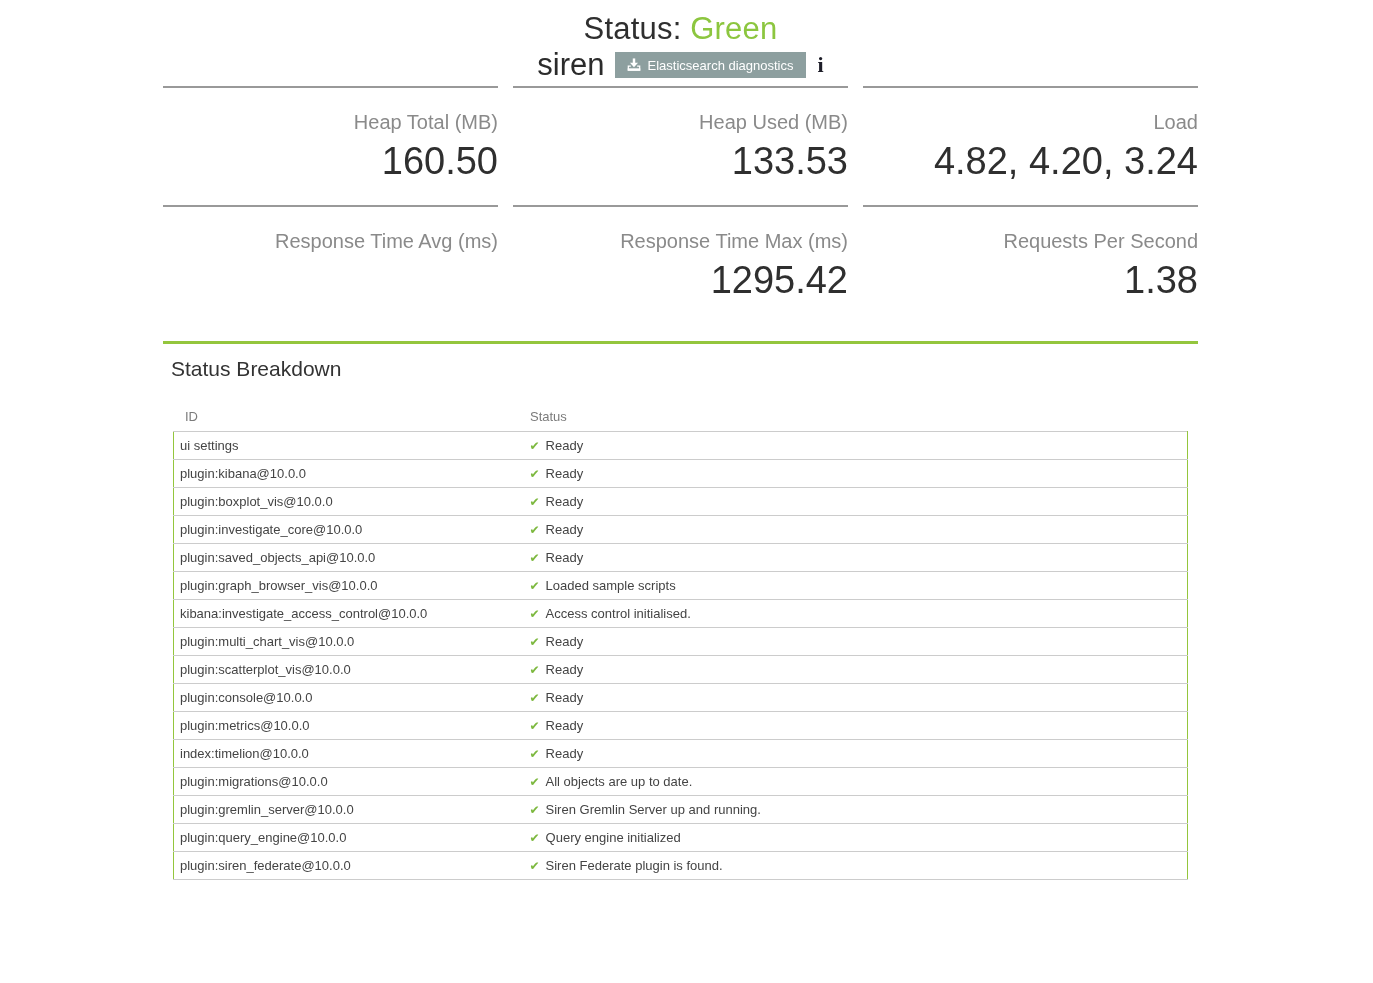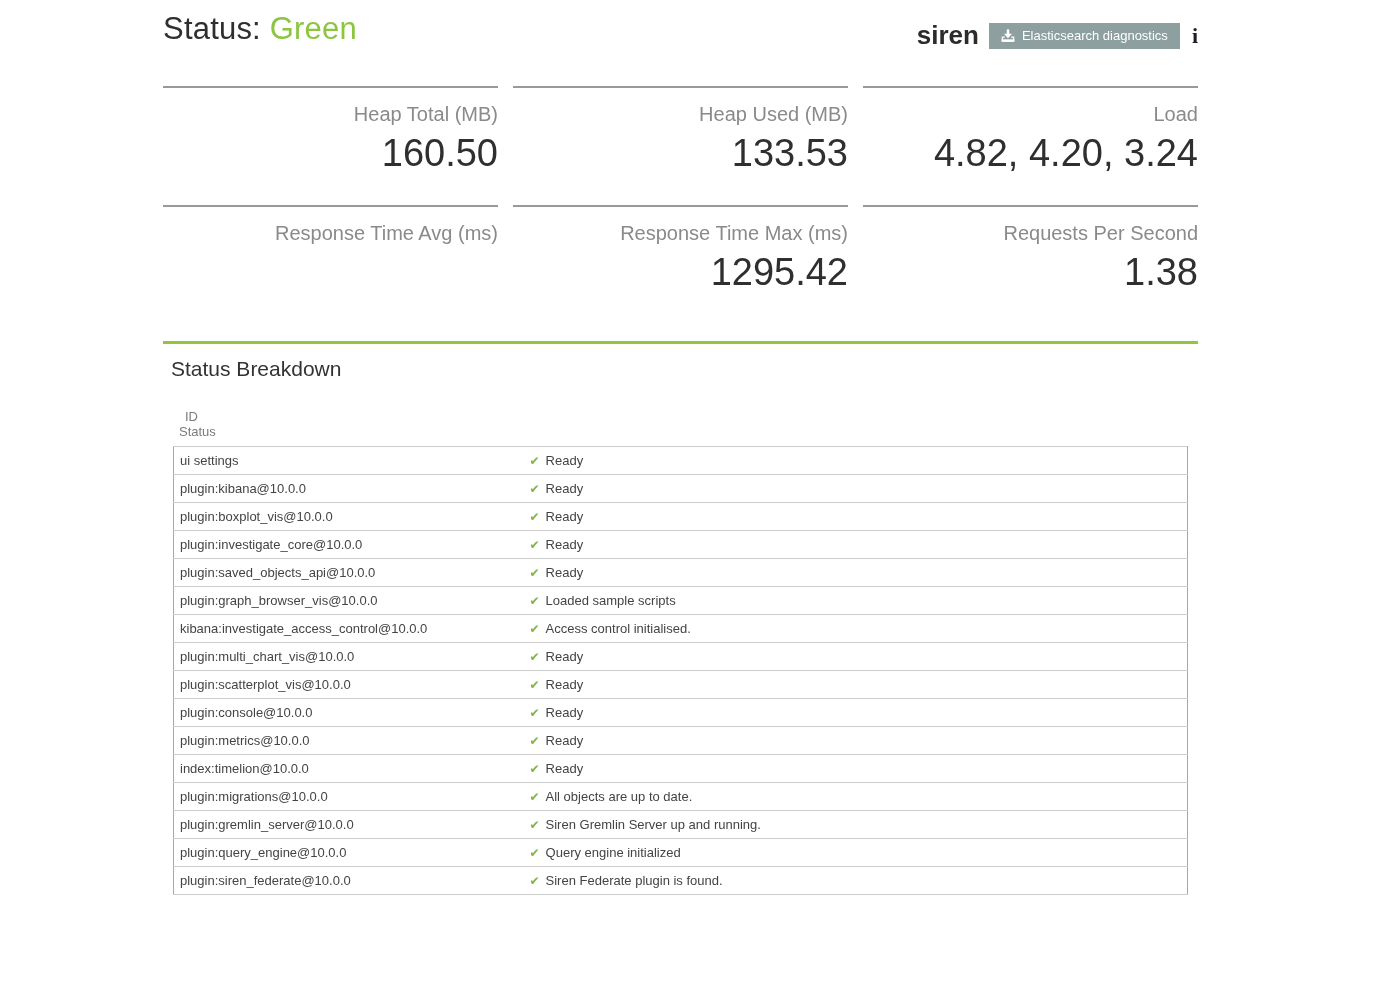--- a/index.html
+++ b/index.html
@@ -24,37 +24,39 @@
   }
   .container{
     width:1035px;
     margin-left:163px;
   }
   
   .page-header{
     padding-top:11px;
     display:flex;
     justify-content:space-between;
+    align-items:center;
     height:60px;
+    flex-direction:column;
   }
   .status-title{
     font-size:31px;
     font-weight:400;
     color:var(--dark-text);
     letter-spacing:0.2px;
   }
   .status-title .status-value{ color:var(--green-text); }
   .header-right{
     display:flex;
     align-items:center;
     gap:10px;
   }
   .brand{
-    font-size:26px;
-    font-weight:700;
+    font-size:31px;
+    font-weight:400;
     color:#2B2B2B;
   }
   .diag-btn{
     background:var(--button-bg);
     color:#ffffff;
     border:none;
     border-radius:0;
     font-size:13px;
     font-family:"Liberation Sans", sans-serif;
     padding:6px 12px;
@@ -78,21 +80,21 @@
   .metrics-grid{
     margin-top:26px;
     display:grid;
     grid-template-columns:repeat(3, 1fr);
     column-gap:15px;
     row-gap:0;
   }
   .metric-card{
     border-top:2px solid var(--card-border);
     height:119px;
-    padding-top:12px;
+    padding-top:20px;
     text-align:right;
   }
   .metric-label{
     font-size:20px;
     line-height:28px;
     color:var(--label-gray);
     font-weight:400;
   }
   .metric-value{
     font-size:38px;
@@ -111,21 +113,20 @@
     color:#333333;
     margin:13px 0 28px;
     padding-left:8px;
   }
   .table-wrap{ margin:0 10px; }
   .col-headers{
     display:flex;
     font-size:13px;
     color:var(--header-gray);
     padding-bottom:7px;
-    flex-direction:column;
   }
   .col-header-id{ width:351px; padding-left:12px; }
   .col-header-status{ padding-left:6px; }
   table.status-table{
     width:100%;
     border-collapse:collapse;
     table-layout:fixed;
     border-left:1px solid var(--green);
     border-right:1px solid var(--green);
     border-top:1px solid var(--row-border);

